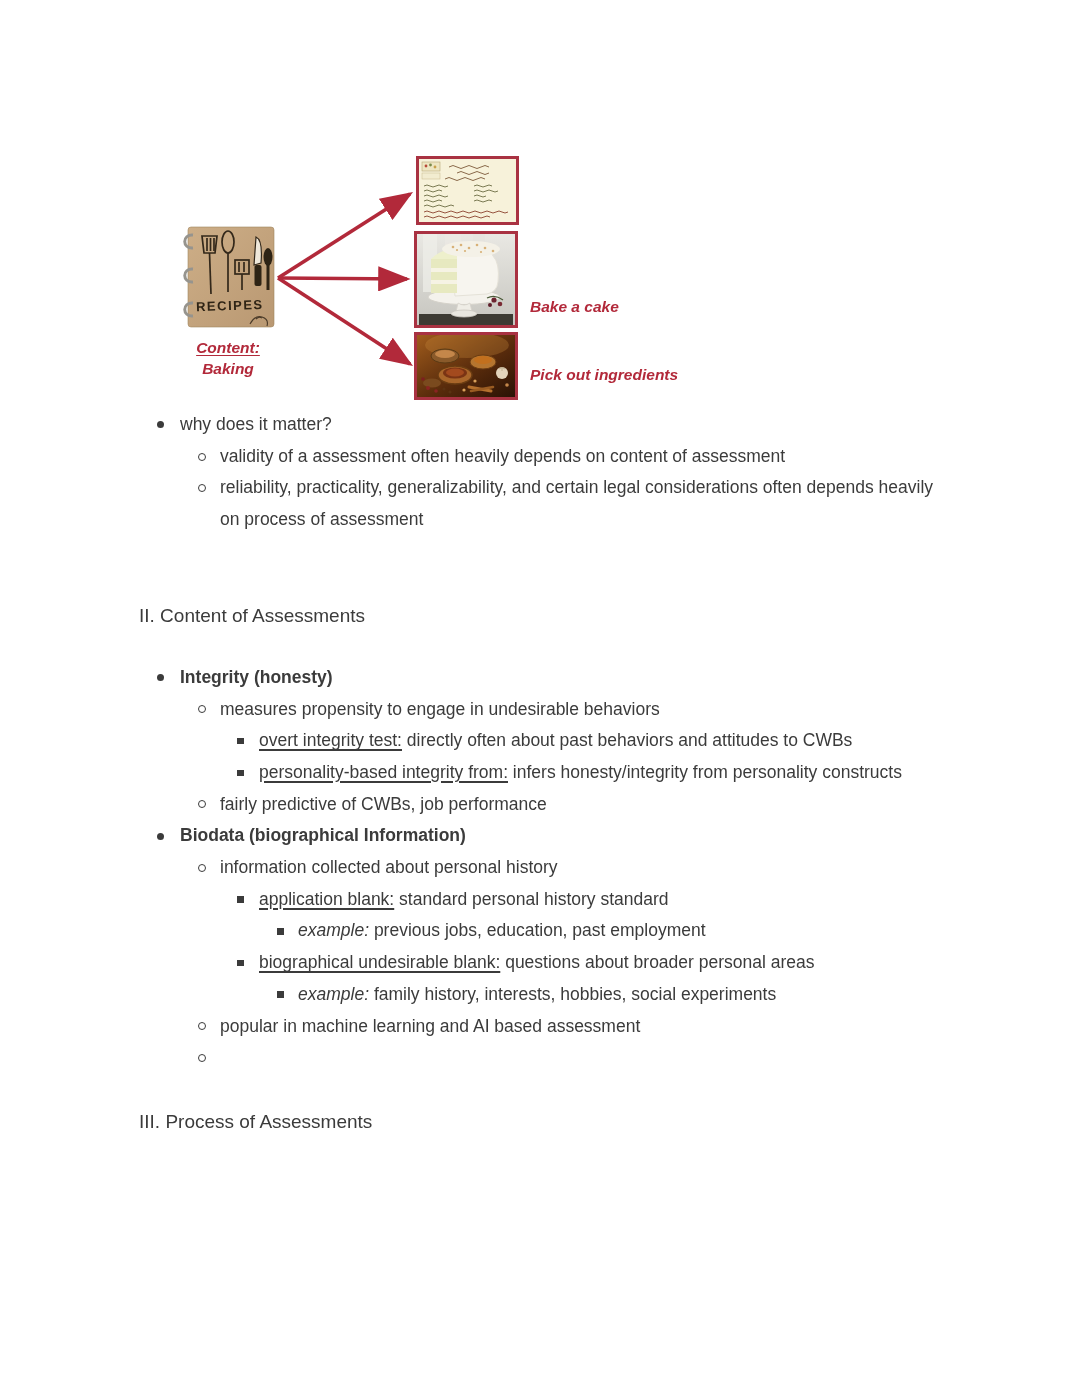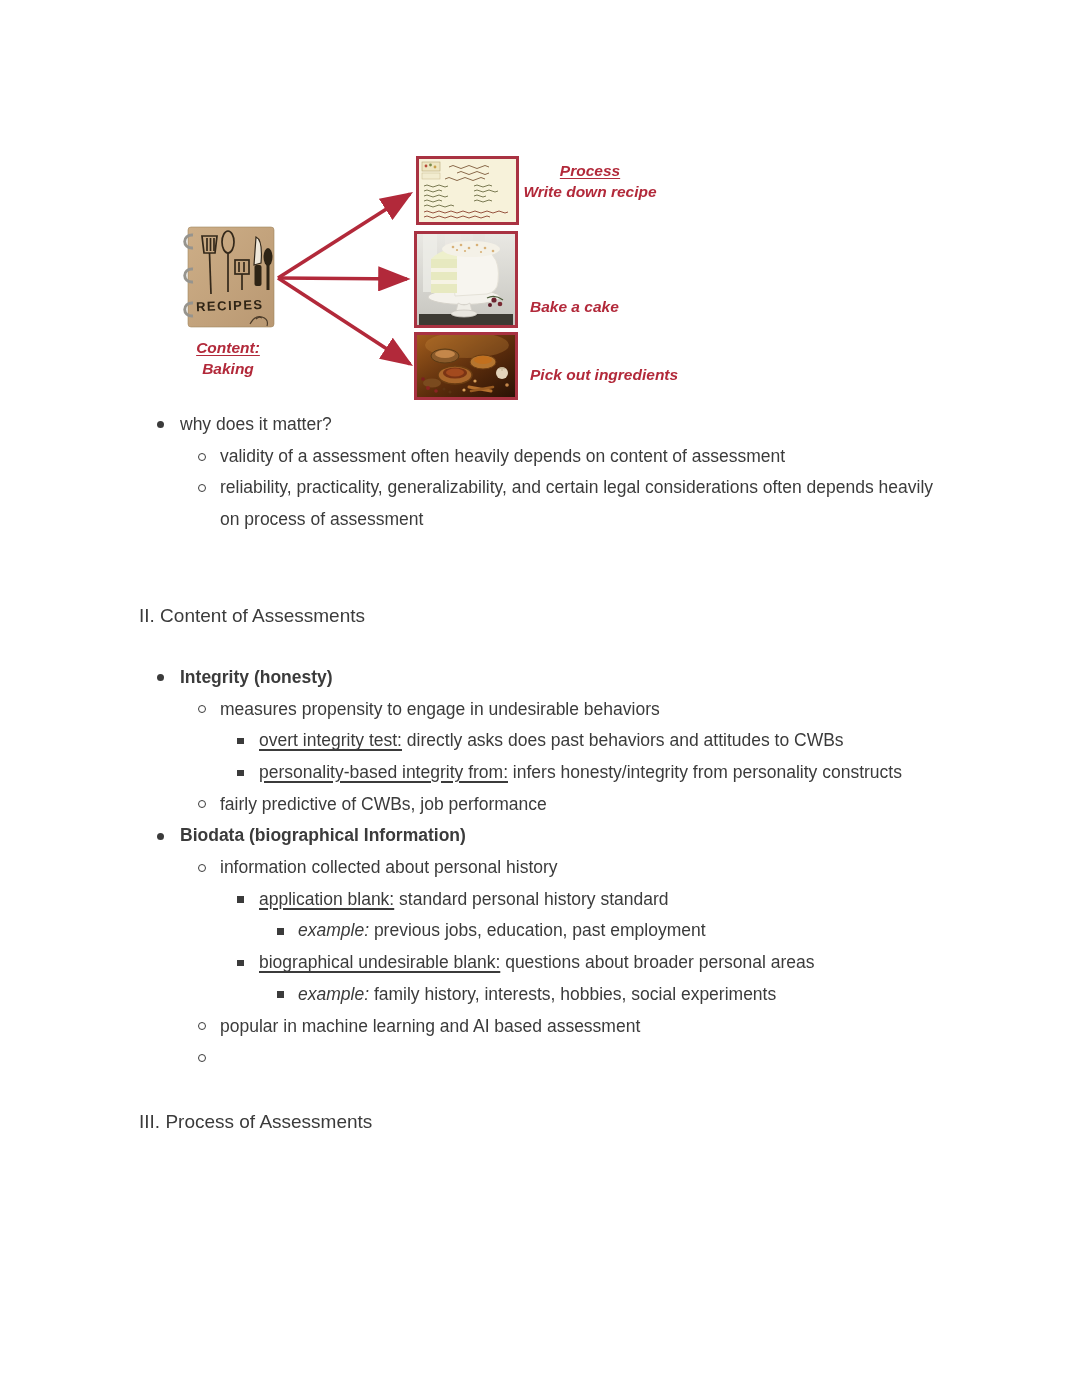--- a/index.html
+++ b/index.html
@@ -201,41 +201,37 @@
         <circle cx="19" cy="56" r="1.8" fill="#8a2422"></circle>
         <circle cx="6" cy="44" r="1.8" fill="#7c1f1f"></circle>
       <circle cx="27" cy="54" r="1.6" fill="#5a3212"></circle>
         <circle cx="33" cy="57" r="1.6" fill="#5a3212"></circle>
       <circle cx="47" cy="55" r="1.6" fill="#d9a05a"></circle>
         <circle cx="58" cy="46" r="1.6" fill="#d9a05a"></circle>
         <circle cx="90" cy="50" r="1.8" fill="#c4874a"></circle>
     </svg>
   </div>
 
-  <div class="d-caption center" style="left:495px;top:160px;width:190px;">
-    <span class="uline" style="display:block">Process</span>
-    <span style="display:block">Write down recipe</span>
-  </div>
   <div class="d-caption" style="left:530px;top:260px;margin-top:36px;">Bake a cake</div>
   <div class="d-caption" style="left:530px;top:364px;">Pick out ingredients</div>
 </div>
 
 <div class="content">
   <div>
       <div class="li lvl1"><span class="marker disc"></span><span>why does it matter?</span></div>
       <div class="li lvl2"><span class="marker circle"></span><span>validity of a assessment often heavily depends on content of assessment</span></div>
       <div class="li lvl2"><span class="marker circle"></span><span>reliability, practicality, generalizability, and certain legal considerations often depends heavily on process of assessment</span></div>
     </div>
 
   <h2 class="section-title mt-sec mb-sec">II. Content of Assessments</h2>
 
   <div>
       <div class="li lvl1"><span class="marker disc"></span><span class="seg-b">Integrity (honesty)</span></div>
       <div class="li lvl2"><span class="marker circle"></span><span>measures propensity to engage in undesirable behaviors</span></div>
-      <div class="li lvl3"><span class="marker square"></span><span class="seg-u">overt integrity test:</span><span> directly asks does past behaviors and attitudes to CWBs</span></div>
+      <div class="li lvl3"><span class="marker square"></span><span class="seg-u">overt integrity test:</span><span> directly often about past behaviors and attitudes to CWBs</span></div>
       <div class="li lvl3"><span class="marker square"></span><span class="seg-u">personality-based integrity from:</span><span> infers honesty/integrity from personality constructs</span></div>
       <div class="li lvl2"><span class="marker circle"></span><span>fairly predictive of CWBs, job performance</span></div>
       <div class="li lvl1"><span class="marker disc"></span><span class="seg-b">Biodata (biographical Information)</span></div>
       <div class="li lvl2"><span class="marker circle"></span><span>information collected about personal history</span></div>
       <div class="li lvl3"><span class="marker square"></span><span class="seg-u">application blank:</span><span> standard personal history standard</span></div>
       <div class="li lvl4"><span class="marker square"></span><span class="seg-i">example:</span><span> previous jobs, education, past employment</span></div>
       <div class="li lvl3"><span class="marker square"></span><span class="seg-u">biographical undesirable blank:</span><span> questions about broader personal areas</span></div>
       <div class="li lvl4"><span class="marker square"></span><span class="seg-i">example:</span><span> family history, interests, hobbies, social experiments</span></div>
       <div class="li lvl2"><span class="marker circle"></span><span>popular in machine learning and AI based assessment</span></div>
       <div class="li lvl2"><span class="marker circle"></span></div>

